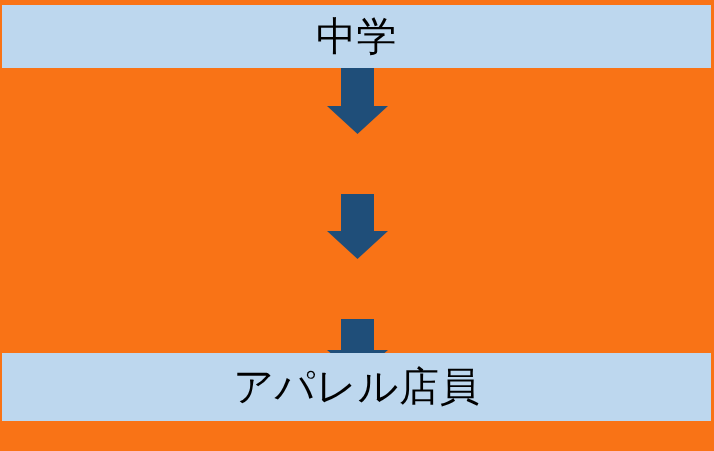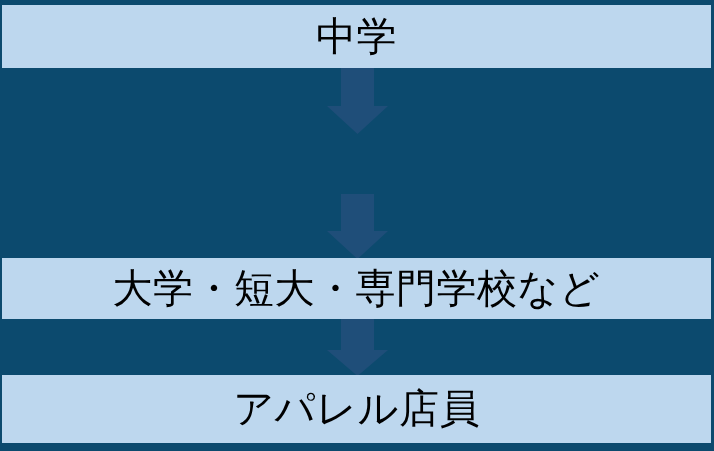--- a/index.html
+++ b/index.html
@@ -7,21 +7,21 @@
     padding: 0;
     background: #FFFFFF;
   }
   body {
     font-family: "Liberation Sans", "DejaVu Sans", sans-serif;
   }
   #canvas {
     position: relative;
     width: 714px;
     height: 451px;
-    background: #0c4a6e;
+    background: #f97316;
     overflow: hidden;
   }
   .flow-bar {
     position: absolute;
     left: 2px;
     width: 709px;
     background: #BDD7EE;
     display: flex;
     align-items: center;
     justify-content: center;
@@ -32,21 +32,21 @@
     font-size: 40px;
     line-height: 1;
     letter-spacing: 0.5px;
     white-space: nowrap;
     font-weight: 400;
     transform: translateY(-1px);
   }
   #bar-0 { top: 5px;   height: 63px; }
   #bar-1 { top: 133px; height: 61px; }
   #bar-2 { top: 258px; height: 61px; }
-  #bar-3 { top: 375px; height: 68px; }
+  #bar-3 { top: 353px; height: 68px; }
 
   .flow-arrow {
     position: absolute;
     left: 327px;
     width: 61px;
   }
   .flow-arrow svg { display: block; width: 100%; height: 100%; }
   #arrow-0 { top: 68px;  height: 66px; }
   #arrow-1 { top: 194px; height: 65px; }
   #arrow-2 { top: 319px; height: 57px; }
@@ -66,23 +66,20 @@
     </svg>
   </div>
 
 
   <div class="flow-arrow" id="arrow-1">
     <svg viewBox="0 0 61 65" preserveAspectRatio="none" xmlns="http://www.w3.org/2000/svg">
       <polygon points="14,0 47,0 47,37 61,37 30.5,65 0,37 14,37" fill="#1F4E79"></polygon>
     </svg>
   </div>
 
-  <div class="flow-bar" id="bar-2">
-    <span class="flow-bar-label">大学・短大・専門学校など</span>
-  </div>
 
   <div class="flow-arrow" id="arrow-2">
     <svg viewBox="0 0 61 57" preserveAspectRatio="none" xmlns="http://www.w3.org/2000/svg">
       <polygon points="14,0 47,0 47,31 61,31 30.5,57 0,31 14,31" fill="#1F4E79"></polygon>
     </svg>
   </div>
 
   <div class="flow-bar" id="bar-3">
     <span class="flow-bar-label">アパレル店員</span>
   </div>

